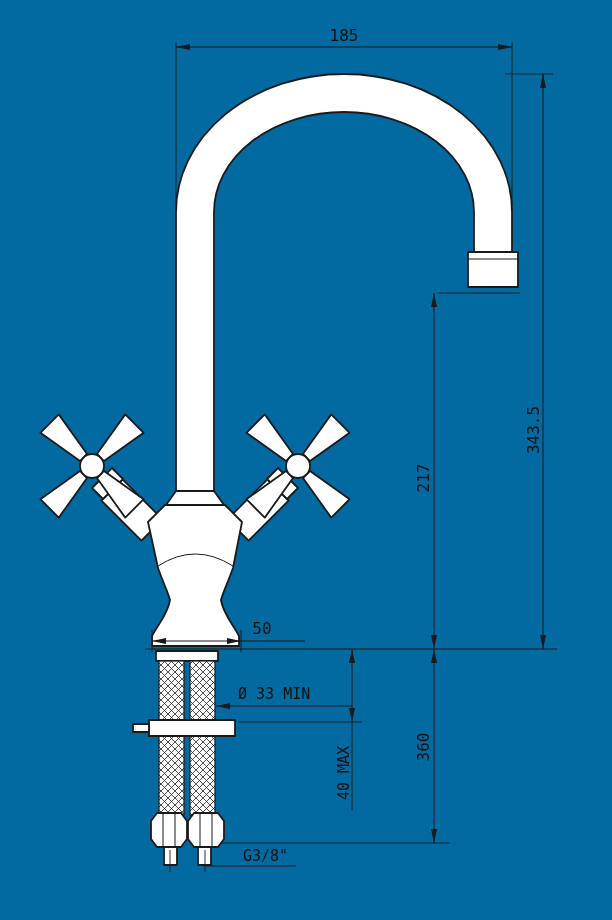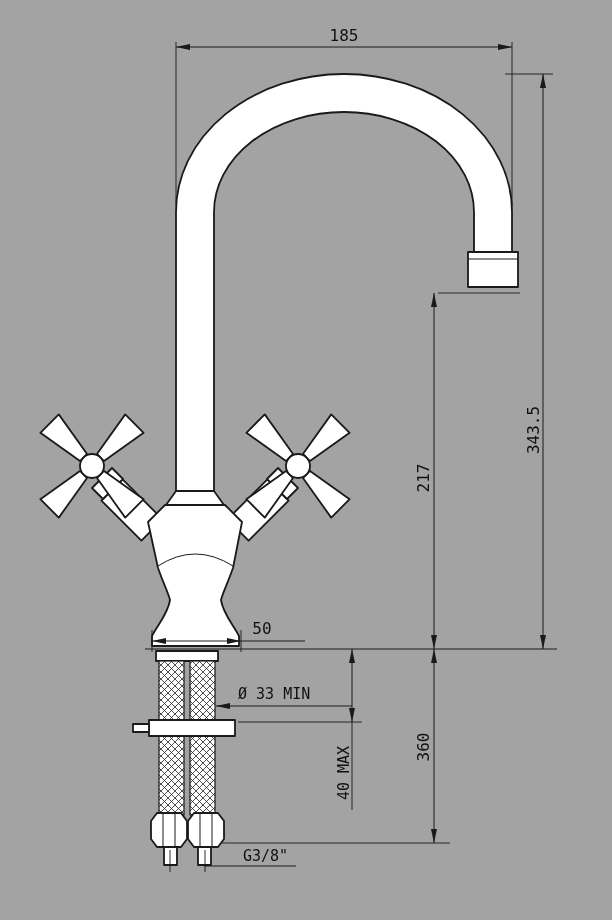--- a/index.html
+++ b/index.html
@@ -1,16 +1,16 @@
 <!DOCTYPE html>
 <html><head>
 <meta charset="utf-8">
 <style>
   html,body{margin:0;padding:0;background:#ffffff;}
-  .sheet{width:612px;height:920px;position:relative;background:#a3a3a3;overflow:hidden;}
+  .sheet{width:612px;height:920px;position:relative;background:#0369a1;overflow:hidden;}
   svg{display:block;}
   .outline{fill:#ffffff;stroke:#1a1a1a;stroke-width:1.8;stroke-linejoin:round;}
   .thin{fill:none;stroke:#1a1a1a;stroke-width:1;}
   .dim{stroke:#1a1a1a;stroke-width:1;fill:none;}
   .ext{stroke:#1a1a1a;stroke-width:0.9;fill:none;}
   text{font-family:"DejaVu Sans Mono","Liberation Mono",monospace;fill:#111111;font-size:16px;}
   text.small{font-size:15px;}
 </style>
 </head>
 <body>

